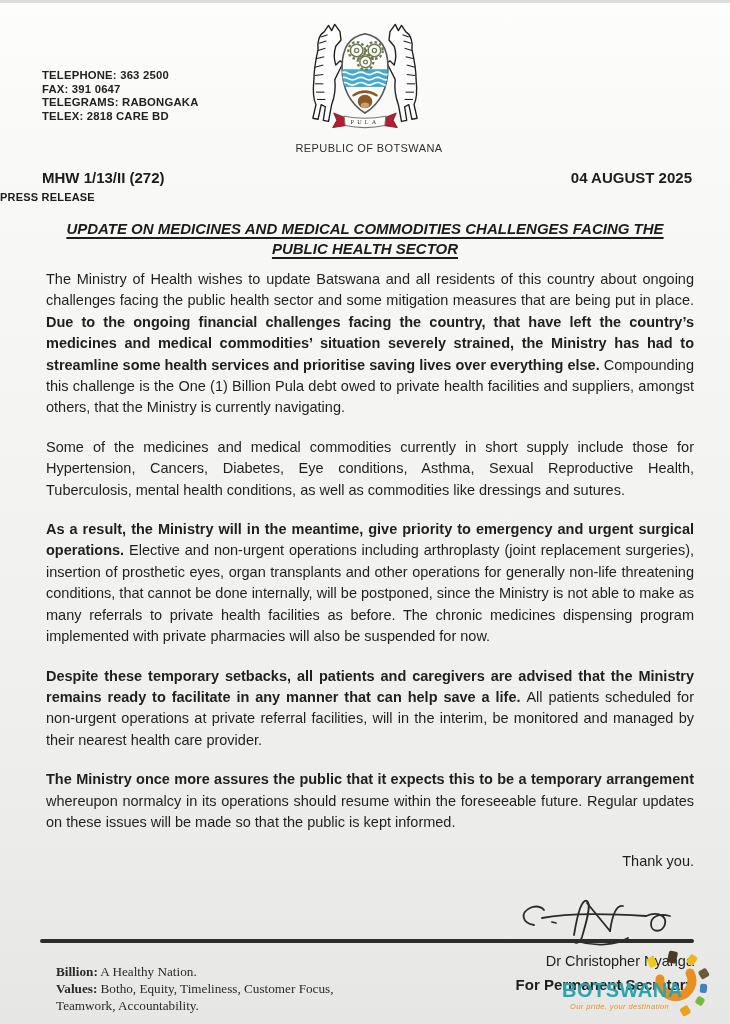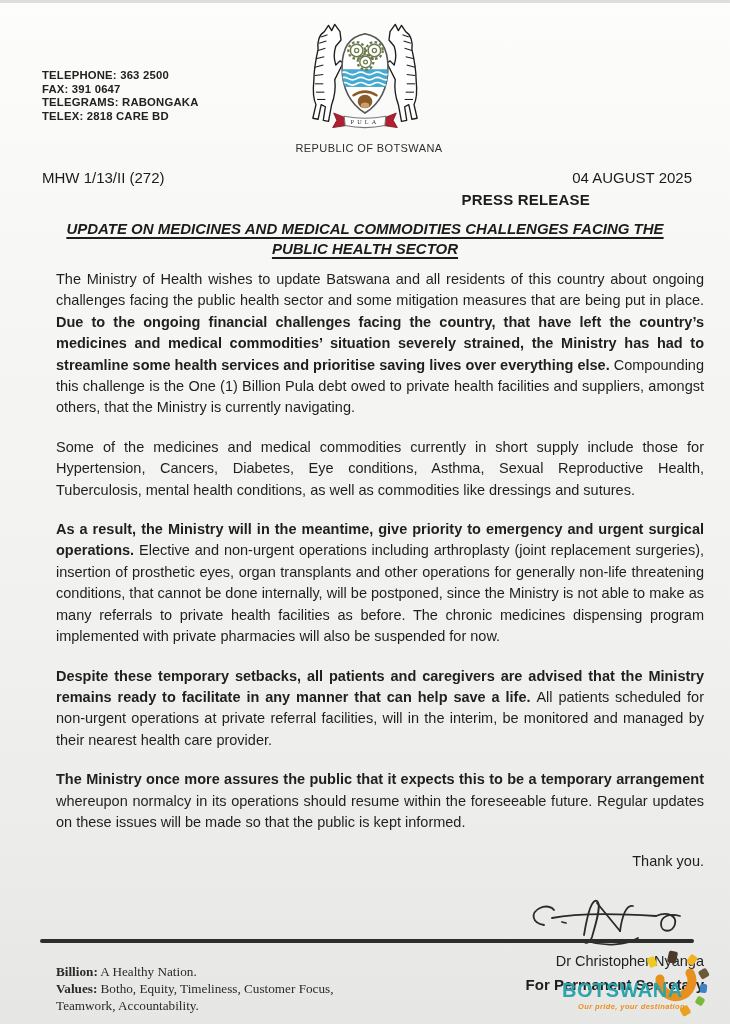--- a/index.html
+++ b/index.html
@@ -8,40 +8,40 @@
     position:relative;width:730px;height:1024px;margin:3px auto;overflow:hidden;
     background:linear-gradient(180deg,#fdfdfc 0%,#fafaf8 10%,#f5f5f3 35%,#f0f0ee 65%,#eaeae8 88%,#e6e6e4 100%);
     color:#1c1c1c;
   }
   
   .contact-block{position:absolute;left:42px;top:66px;font-size:11.3px;font-weight:bold;line-height:13.6px;letter-spacing:.2px;color:#222;}
   .ministry-block{position:absolute;left:562px;top:70px;font-size:11.3px;font-weight:bold;line-height:13.6px;letter-spacing:.2px;color:#222;}
   .crest-wrap{position:absolute;left:292px;top:14px;width:146px;text-align:center;}
   .country-line{position:absolute;left:4px;top:139px;width:730px;text-align:center;font-size:11px;letter-spacing:.4px;color:#2e2e2e;}
   
-  .ref-row{position:absolute;left:42px;right:38px;top:166px;display:flex;justify-content:space-between;font-size:15px;font-weight:normal;}
-  .doc-type{position:absolute;left:0;top:188px;width:590px;text-align:right;font-size:15px;font-weight:bold;letter-spacing:.2px;}
+  .ref-row{position:absolute;left:42px;right:38px;top:166px;display:flex;justify-content:space-between;font-size:15px;font-weight:bold;}
+  .doc-type{position:absolute;left:0;top:188px;width:590px;text-align:left;font-size:11px;font-weight:bold;letter-spacing:.2px;}
   .doc-title{position:absolute;left:45px;top:216px;width:640px;text-align:center;font-size:15px;font-weight:bold;line-height:20px;font-style:italic;}
   .doc-title span{text-decoration:underline;text-decoration-thickness:1.5px;text-underline-offset:3px;}
   
-  .body-text{position:absolute;left:56px;top:266px;width:648px;font-size:14.5px;line-height:21.4px;text-align:justify;color:#1f1f1f;}
+  .body-text{position:absolute;left:46px;top:266px;width:648px;font-size:14.5px;line-height:21.4px;text-align:justify;color:#1f1f1f;}
   .body-text p{margin:0 0 18px 0;}
   .body-text .bold{font-weight:bold;}
   .closing{text-align:right;margin-top:2px;font-size:14.5px;}
   .sig-block{text-align:right;margin-top:6px;}
   .sig-name{font-size:14.5px;margin-top:-4px;}
   .sig-title{font-size:15px;font-weight:bold;margin-top:1px;}
   
   .footer-rule{position:absolute;left:40px;right:36px;top:936px;height:3.5px;background:#2d2d2d;border-radius:2px;}
   .footer-vision{position:absolute;left:56px;top:960px;width:330px;font-family:"Liberation Serif",serif;font-size:13.2px;line-height:17px;color:#2a2a2a;}
   .flabel{font-weight:bold;}
   .fital{}
   .brand-logo{position:absolute;left:562px;top:946px;width:150px;height:74px;}
   .brand-text{position:absolute;left:0px;top:30px;font-size:20px;font-weight:bold;color:#2ba4ad;letter-spacing:.5px;font-family:"Liberation Sans",sans-serif;}
-  .brand-tagline{position:absolute;left:16px;top:53px;font-size:7.5px;color:#e8901f;letter-spacing:.4px;font-style:italic;font-weight:bold;}
+  .brand-tagline{position:absolute;left:8px;top:53px;font-size:7.5px;color:#e8901f;letter-spacing:.4px;font-style:italic;}
   .sun-svg{position:absolute;right:0px;top:0px;}
 </style>
 </head>
 <body>
 
 <div class="page">
 
   <div class="contact-block">
     <div>TELEPHONE: 363 2500</div>
     <div>FAX: 391 0647</div>

